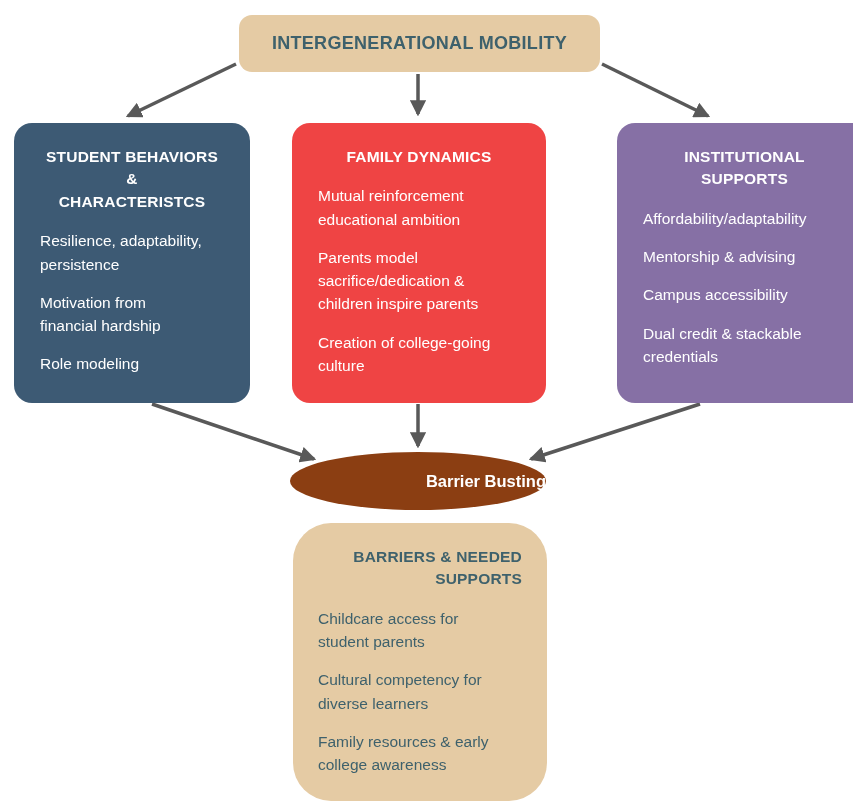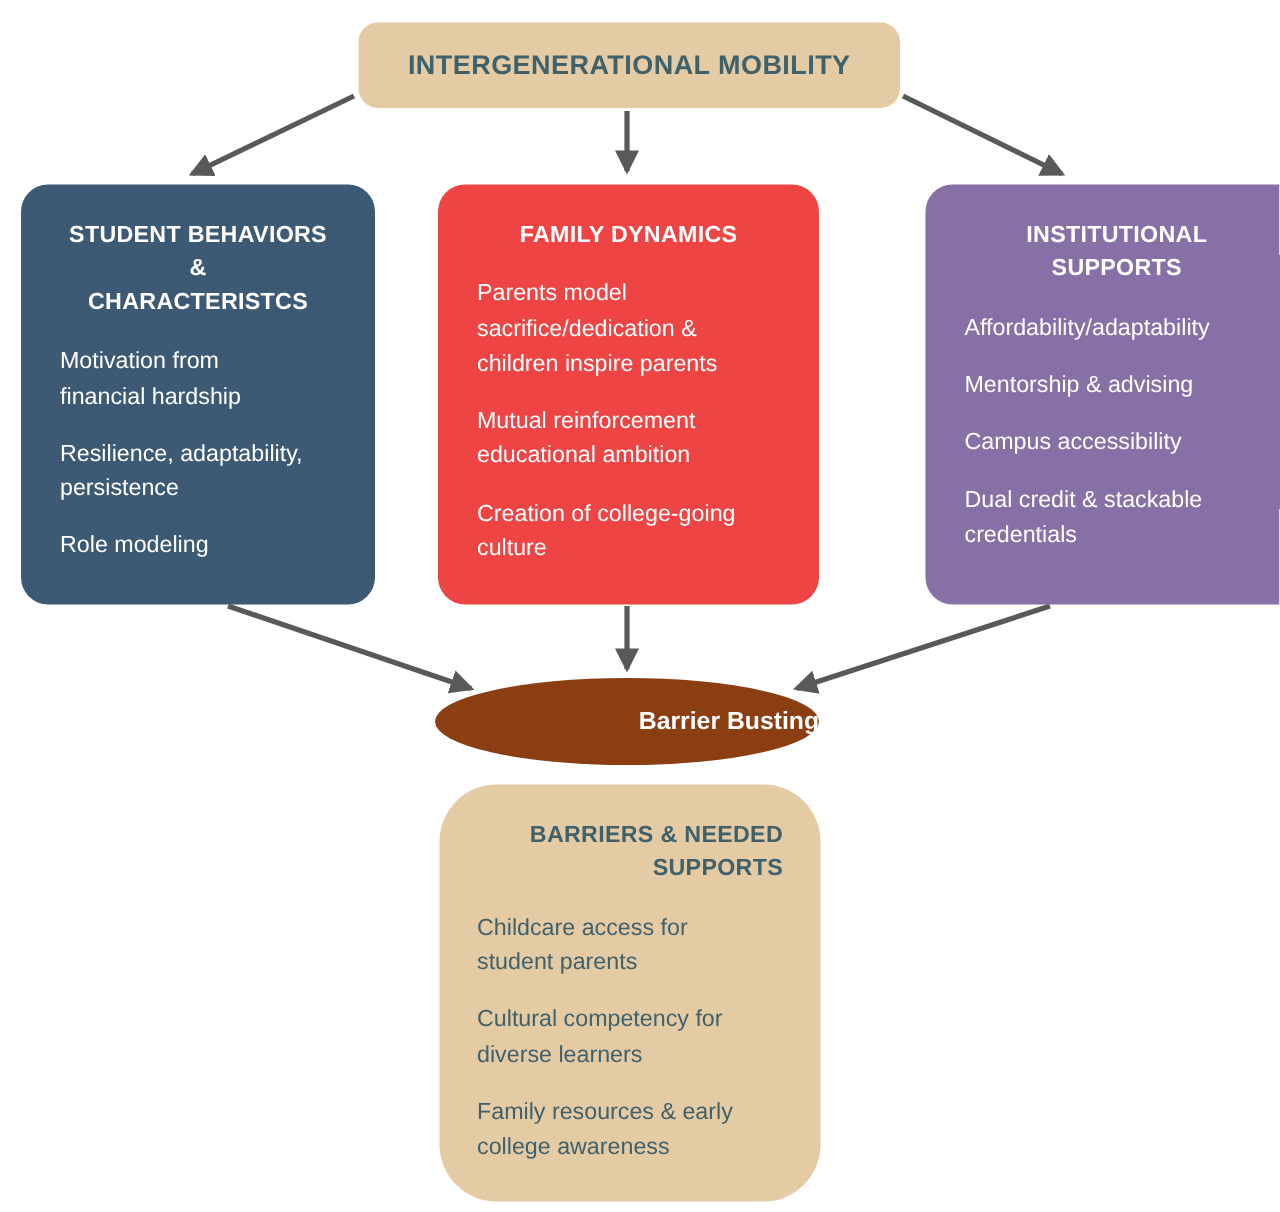--- a/index.html
+++ b/index.html
@@ -124,34 +124,34 @@
     <line x1="700" y1="404" x2="531" y2="459" marker-end="url(#ah)"></line>
   </svg>
 
   <div class="top-box">
     <span class="title">INTERGENERATIONAL MOBILITY</span>
   </div>
 
   <section class="factor-box student">
     <h2>STUDENT BEHAVIORS &amp;
 CHARACTERISTCS</h2>
+    <p>Resilience, adaptability,
+persistence</p>
     <p>Motivation from
 financial hardship</p>
-    <p>Resilience, adaptability,
-persistence</p>
     <p>Role modeling</p>
   </section>
 
   <section class="factor-box family">
     <h2>FAMILY DYNAMICS</h2>
+    <p>Mutual reinforcement
+educational ambition</p>
     <p>Parents model
 sacrifice/dedication &amp;
 children inspire parents</p>
-    <p>Mutual reinforcement
-educational ambition</p>
     <p>Creation of college-going
 culture</p>
   </section>
 
   <section class="factor-box institutional">
     <h2>INSTITUTIONAL
 SUPPORTS</h2>
     <p>Affordability/adaptability</p>
     <p>Mentorship &amp; advising</p>
     <p>Campus accessibility</p>

